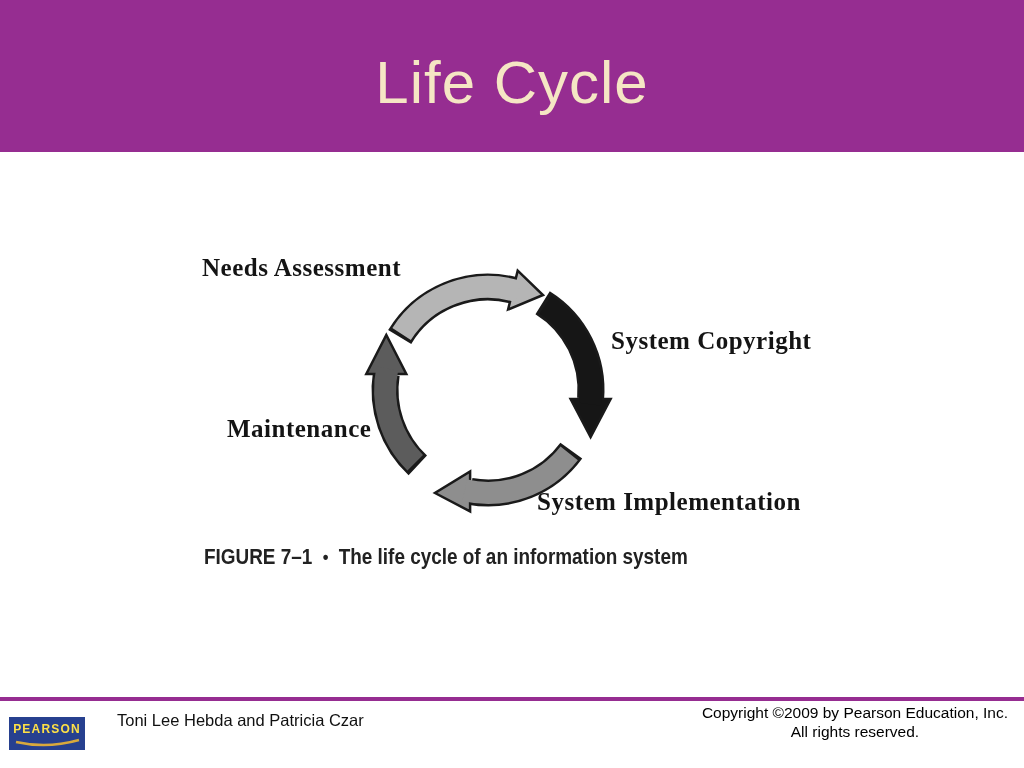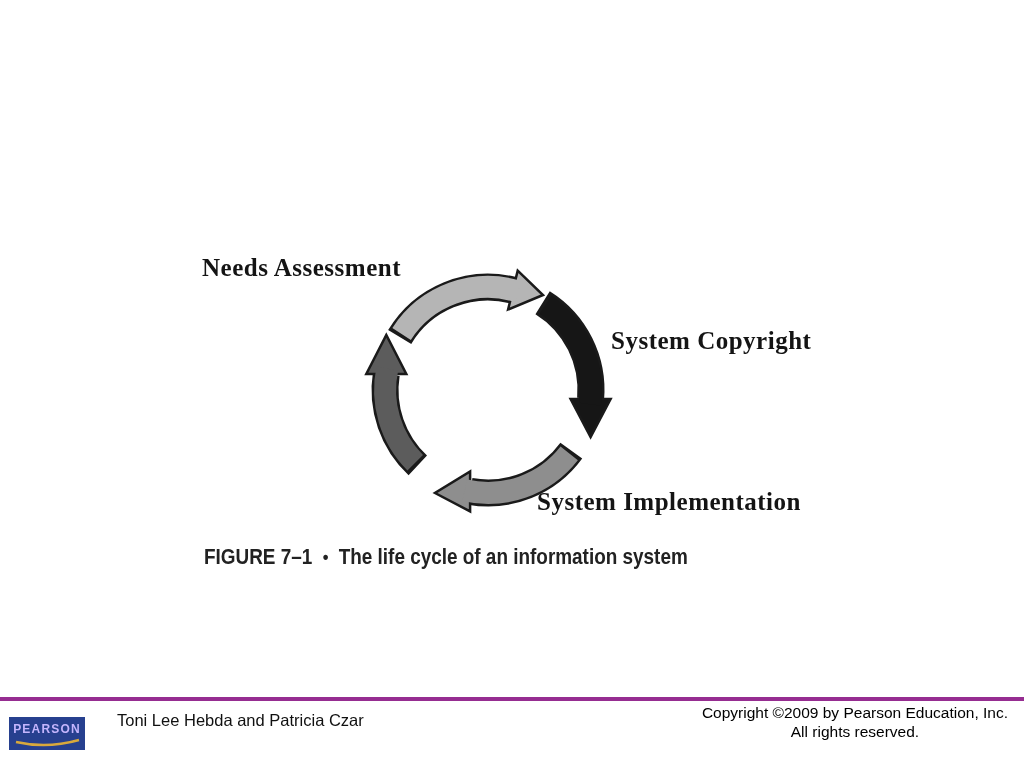--- a/index.html
+++ b/index.html
@@ -45,39 +45,42 @@
 
   
   .footer-rule { position:absolute; left:0; top:697px; width:1024px; height:4px; }
 
   .pearson-logo {
     position:absolute; left:9px; top:717px; width:76px; height:33px;
     text-align:center;
   }
   .pearson-logo .logo-word {
     display:block; margin-top:5px;
-    color:#c4b5fd; font-size:12px; font-weight:700; letter-spacing:1.2px;
+    color:#fde047; font-size:12px; font-weight:700; letter-spacing:1.2px;
     font-family:"Liberation Sans", sans-serif;
   }
   .pearson-swoosh { position:absolute; left:0; top:0; width:76px; height:33px; }
 
   .book-info {
     position:absolute; left:117px; top:709px;
     font-size:16.5px; line-height:22.5px; color:#101010; white-space:nowrap;
   }
   .copyright {
     position:absolute; right:16px; top:704px; text-align:center;
     font-size:15.5px; line-height:18.5px; color:#000000; white-space:nowrap;
   }
 </style>
 </head>
 <body>
 
 <div class="slide">
 
+  <header class="slide-header" style="background: rgb(150, 45, 145);">
+    <h1 class="slide-title" style="color: rgb(245, 230, 196);">Life Cycle</h1>
+  </header>
 
   <svg class="cycle-svg" viewBox="0 0 650 330">
 
     <g>
       <path class="arc-outline" d="M 209.7 92.0 A 103 103 0 0 1 322.9 45.1" stroke="#1a1a1a"></path>
       <polygon class="head" points="318.1,64.5 327.7,25.7 353,50" fill="#b5b5b5" stroke="#1a1a1a"></polygon>
       <path class="arc" d="M 211.6 88.9 A 103 103 0 0 1 328.1 46.5" stroke="#b5b5b5"></path>
     </g>
 
     <g>
@@ -94,20 +97,21 @@
 
     <g>
       <path class="arc-outline" d="M 227.8 220.3 A 103 103 0 0 1 196.3 128.9" stroke="#1a1a1a"></path>
       <polygon class="head" points="176.3,128.9 216.3,128.9 196.3,90" fill="#5c5c5c" stroke="#1a1a1a"></polygon>
       <path class="arc" d="M 225.2 217.8 A 103 103 0 0 1 197.3 123.6" stroke="#5c5c5c"></path>
     </g>
   </svg>
 
   <div class="dlabel lbl-na">Needs Assessment</div>
   <div class="dlabel lbl-ss">System Copyright</div>
+  <div class="dlabel lbl-mt">Maintenance</div>
   <div class="dlabel lbl-si">System Implementation</div>
 
   <div class="fig-caption">
     <span class="fig-num">FIGURE 7–1</span><span class="fig-bullet">•</span><span class="fig-text">The life cycle of an information system</span>
   </div>
 
   <div class="footer-rule" style="background: rgb(150, 45, 145);"></div>
 
   <div class="pearson-logo" style="background: rgb(39, 64, 143);">
     <span class="logo-word">PEARSON</span>

